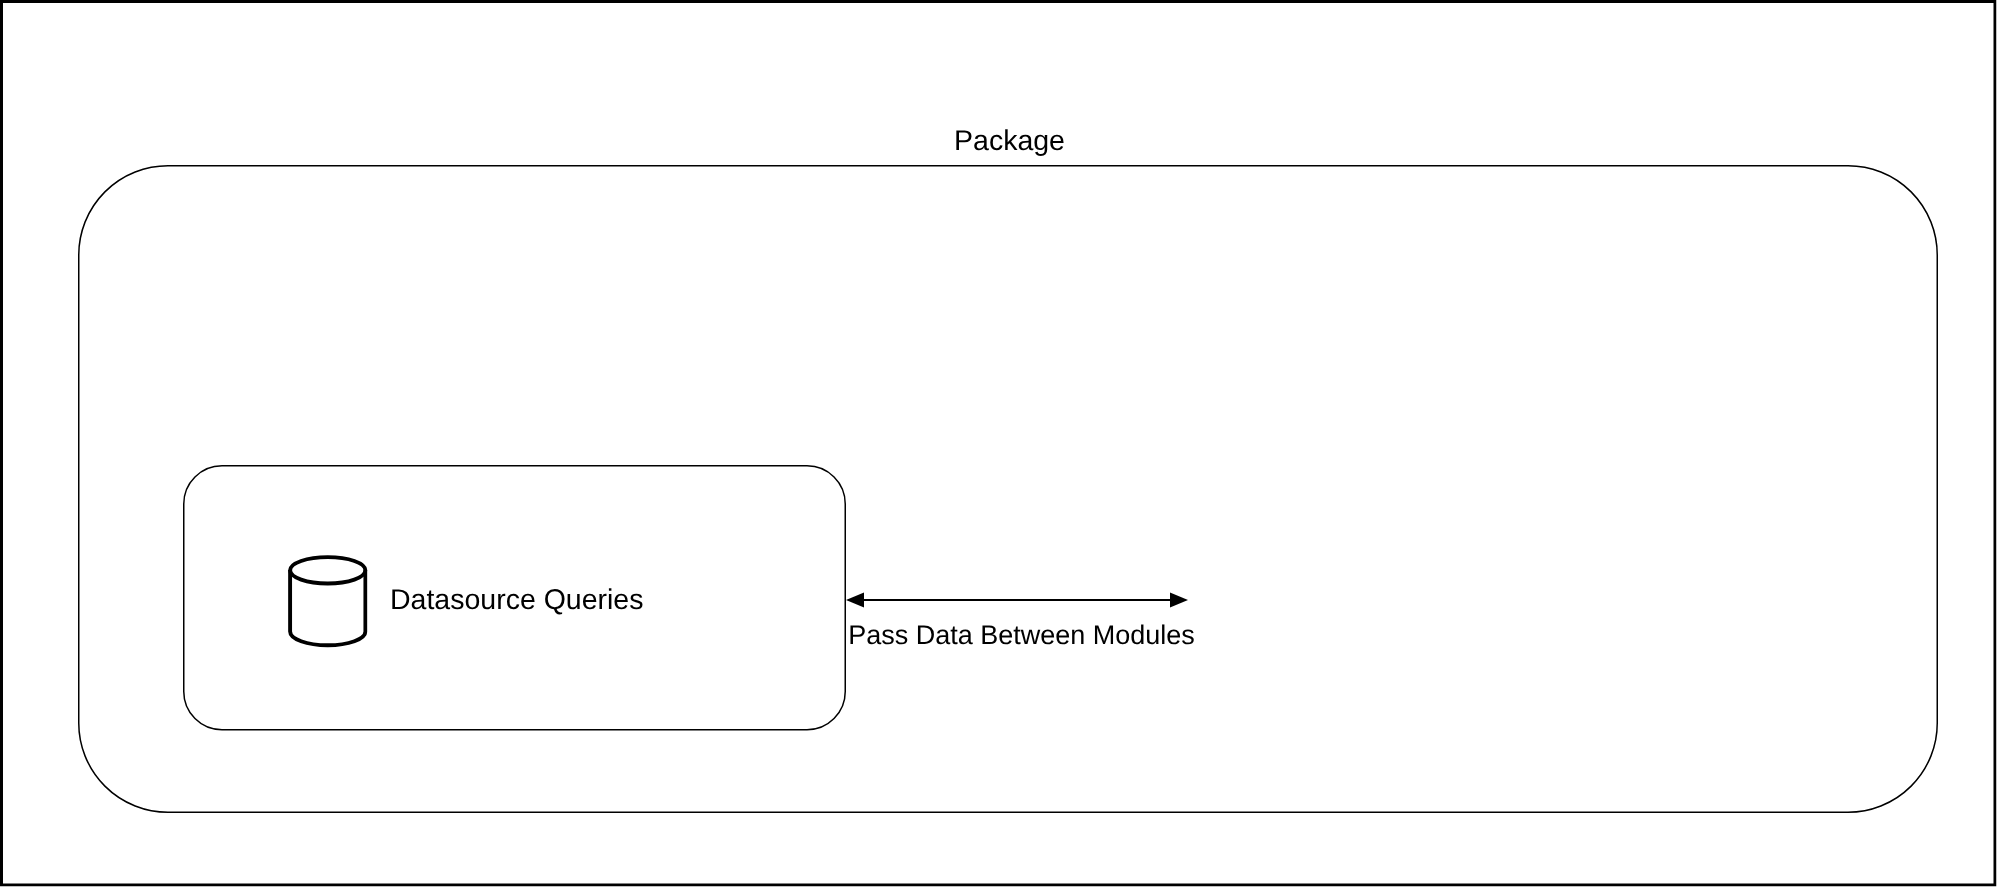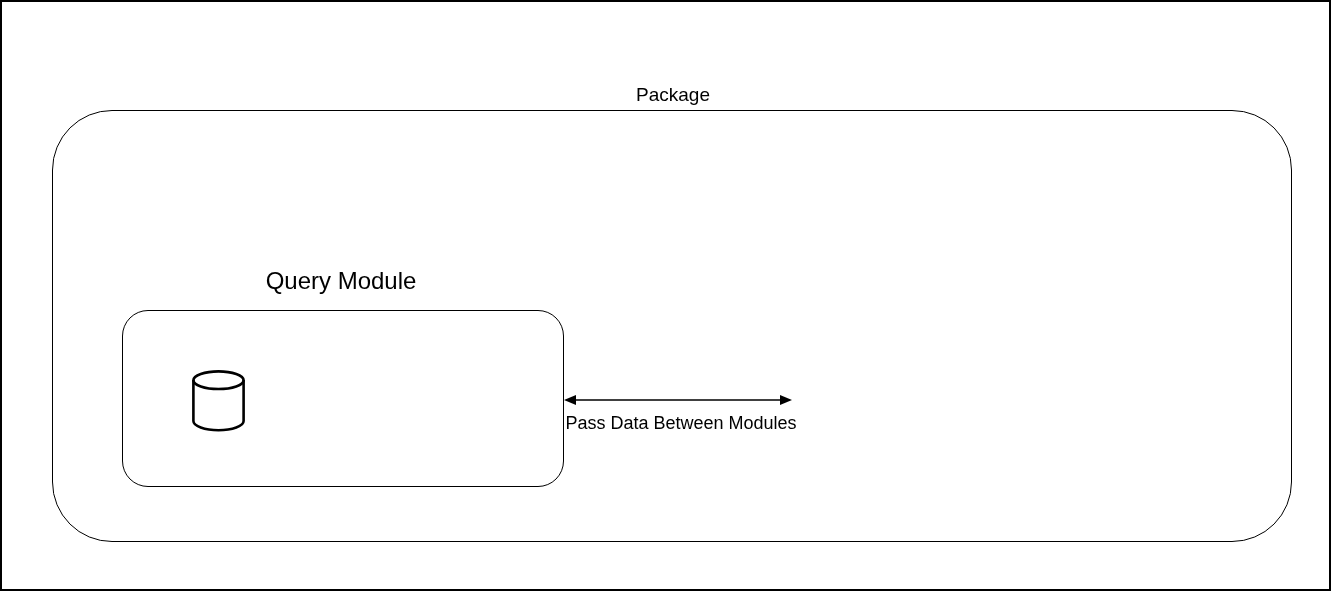--- a/index.html
+++ b/index.html
@@ -65,27 +65,27 @@
 </style>
 </head>
 <body>
 
 <div class="canvas">
 
   <div class="txt title">Package</div>
 
   <div class="outer-container"></div>
 
-  <div class="txt module-label query">Query Module</div>
 
   <div class="module-box query">
     <svg class="icon db-icon" width="53" height="62" viewBox="0 0 53 62" aria-hidden="true">
       <path d="M1.4 10 V51 a25.1 9.2 0 0 0 50.2 0 V10" fill="none" stroke="var(--stroke)" stroke-width="2.6"></path>
       <ellipse cx="26.5" cy="10.2" rx="25.1" ry="8.8" fill="none" stroke="var(--stroke)" stroke-width="2.6"></ellipse>
     </svg>
+    <div class="item-label query">Datasource Queries</div>
   </div>
 
 
   <svg class="arrow-svg" width="230" height="24" viewBox="0 0 230 24" aria-hidden="true">
     <line x1="12" y1="12" x2="218" y2="12" stroke="var(--arrow-color)" stroke-width="1.4"></line>
     <polygon points="1,12 13,7 13,17" fill="var(--arrow-color)"></polygon>
     <polygon points="229,12 217,7 217,17" fill="var(--arrow-color)"></polygon>
   </svg>
   <div class="txt connection-label">Pass Data Between Modules</div>
 

